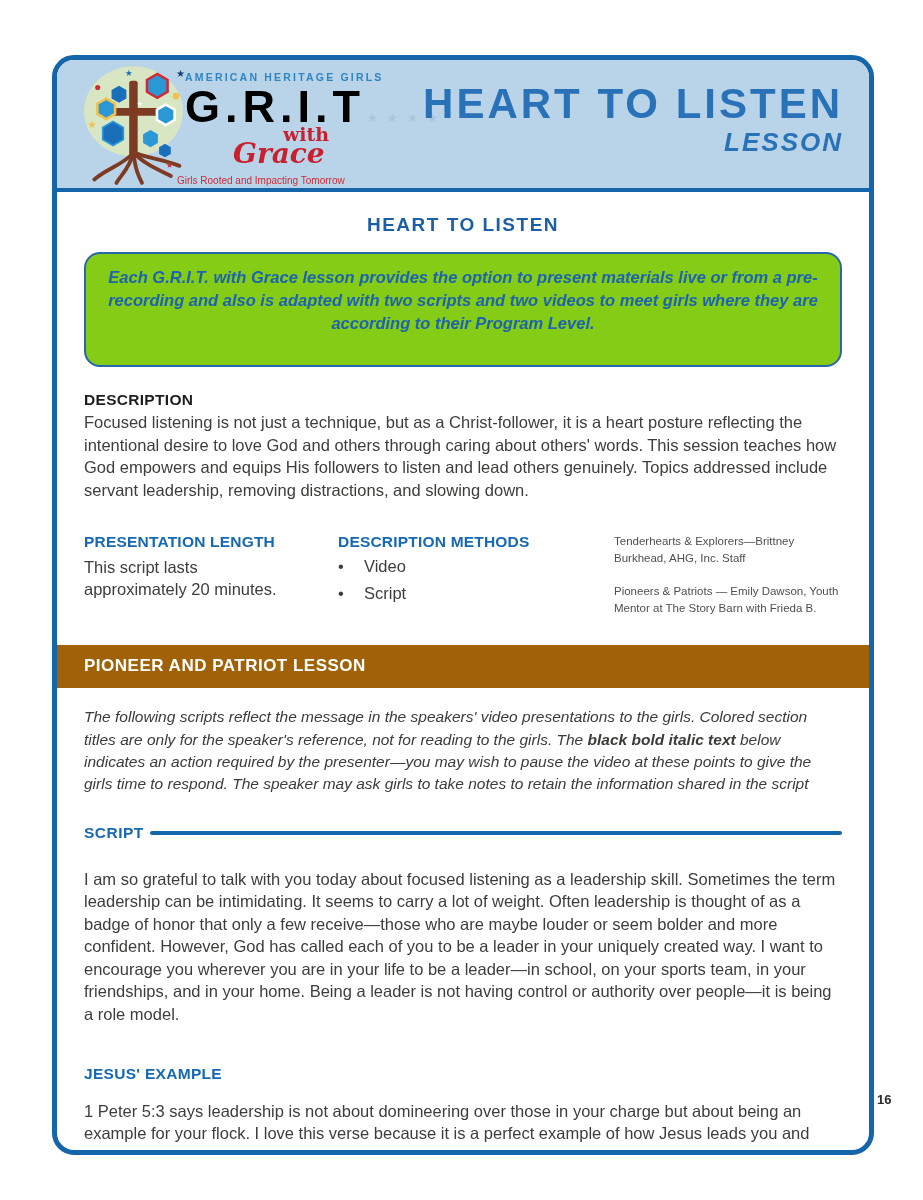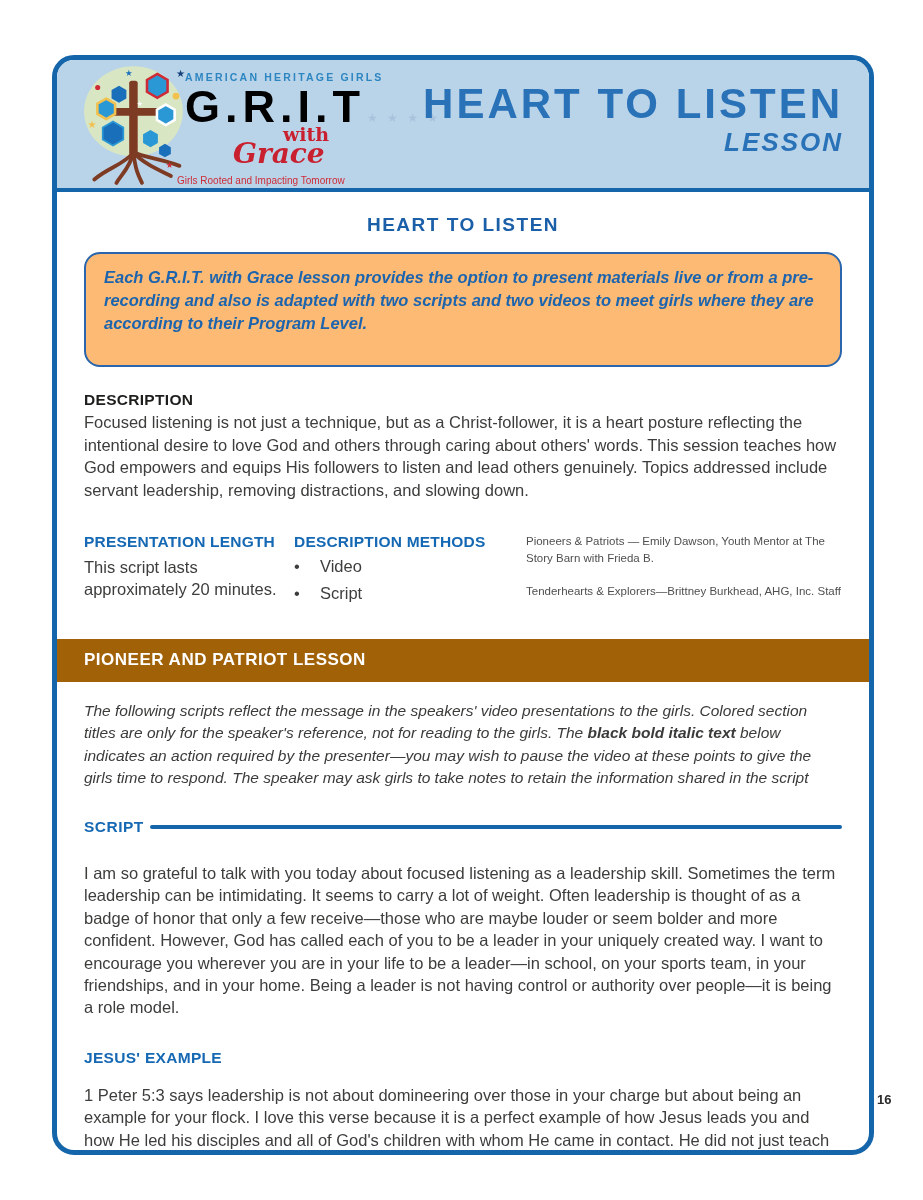--- a/index.html
+++ b/index.html
@@ -61,35 +61,35 @@
     font-size:26px; font-weight:bold; font-style:italic;
     color:#2a72b8; letter-spacing:2px; margin-top:1px;
   }
   
   .content { padding:14px 27px 0 27px; }
   .lesson-title {
     text-align:center; color:#1b5fa8; font-weight:bold;
     font-size:19px; letter-spacing:1.5px; margin:8px 0 16px 0;
   }
   .callout {
-    background:#fdba74;
+    background:#84cc16;
     border:2.5px solid #2a66ad;
     border-radius:16px;
     padding:12px 18px 30px 18px;
     color:#1c64ae; font-weight:bold; font-style:italic;
-    font-size:16.5px; line-height:1.4;
+    font-size:16.5px; line-height:1.4;text-align:center;
   }
   .desc-heading {
     margin-top:24px; font-size:15.5px; font-weight:bold;
     color:#1d1d1b; letter-spacing:0.3px;
   }
   .body-text { font-size:16.5px; line-height:1.36; color:#3d3d3b; }
   .desc-body { margin-top:2px; }
   
-  .info-cols { display:flex; margin-top:32px; }
+  .info-cols { display:flex; margin-top:32px;gap:44px; }
   .info-col-heading {
     color:#1568b3; font-weight:bold; font-size:15.5px;
     letter-spacing:0.2px; margin-bottom:5px; white-space:nowrap;
   }
   .col-length { width:210px; flex:none; }
   .col-methods { width:232px; flex:none; }
   .col-presenters { flex:1; }
   .method-item { display:flex; font-size:16.5px; line-height:1.3; margin-bottom:6px; }
   .method-bullet { width:26px; flex:none; text-align:left; }
   .presenter-line { font-size:11.5px; color:#4f4f4f; line-height:1.5; }
@@ -108,21 +108,21 @@
   .intro-bold { font-weight:bold; }
   
   .rule-heading { display:flex; align-items:center; margin-top:28px; }
   .rule-heading-label {
     color:#1568b3; font-weight:bold; font-size:15.5px; letter-spacing:0.5px;
     flex:none;
   }
   .rule-line { flex:1; height:4px; background:#1565ab; margin-left:6px; border-radius:2px; }
   .script-body { margin-top:26px; }
   .sub-heading {
-    margin-top:30px; color:#1568b3; font-weight:bold; font-size:15.5px;
+    margin-top:40px; color:#1568b3; font-weight:bold; font-size:15.5px;
     letter-spacing:0.3px;
   }
   .jesus-body { margin-top:17px; }
   .page-number {
     position:absolute; left:877px; top:1092px;
     font-size:13px; font-weight:bold; color:#2b2b2b;
   }
 </style>
 </head>
 <body>
@@ -199,22 +199,22 @@
         <div class="method-item">
           <span class="method-bullet">•</span>
           <span>Video</span>
         </div>
         <div class="method-item">
           <span class="method-bullet">•</span>
           <span>Script</span>
         </div>
       </div>
       <div class="col-presenters">
+        <div class="presenter-line">Tenderhearts &amp; Explorers—Brittney Burkhead, AHG, Inc. Staff</div>
         <div class="presenter-line">Pioneers &amp; Patriots — Emily Dawson, Youth Mentor at The Story Barn with Frieda B.</div>
-        <div class="presenter-line">Tenderhearts &amp; Explorers—Brittney Burkhead, AHG, Inc. Staff</div>
       </div>
     </div>
 
     <div class="banner">PIONEER AND PATRIOT LESSON</div>
 
     <div class="intro-text"><span>The following scripts reflect the message in the speakers' video presentations to the girls. Colored section titles are only for the speaker's reference, not for reading to the girls. The </span><span class="intro-bold">black bold italic text</span><span> below indicates an action required by the presenter—you may wish to pause the video at these points to give the girls time to respond. The speaker may ask girls to take notes to retain the information shared in the script</span></div>
 
     <div class="rule-heading">
       <span class="rule-heading-label">SCRIPT</span>
       <span class="rule-line"></span>

